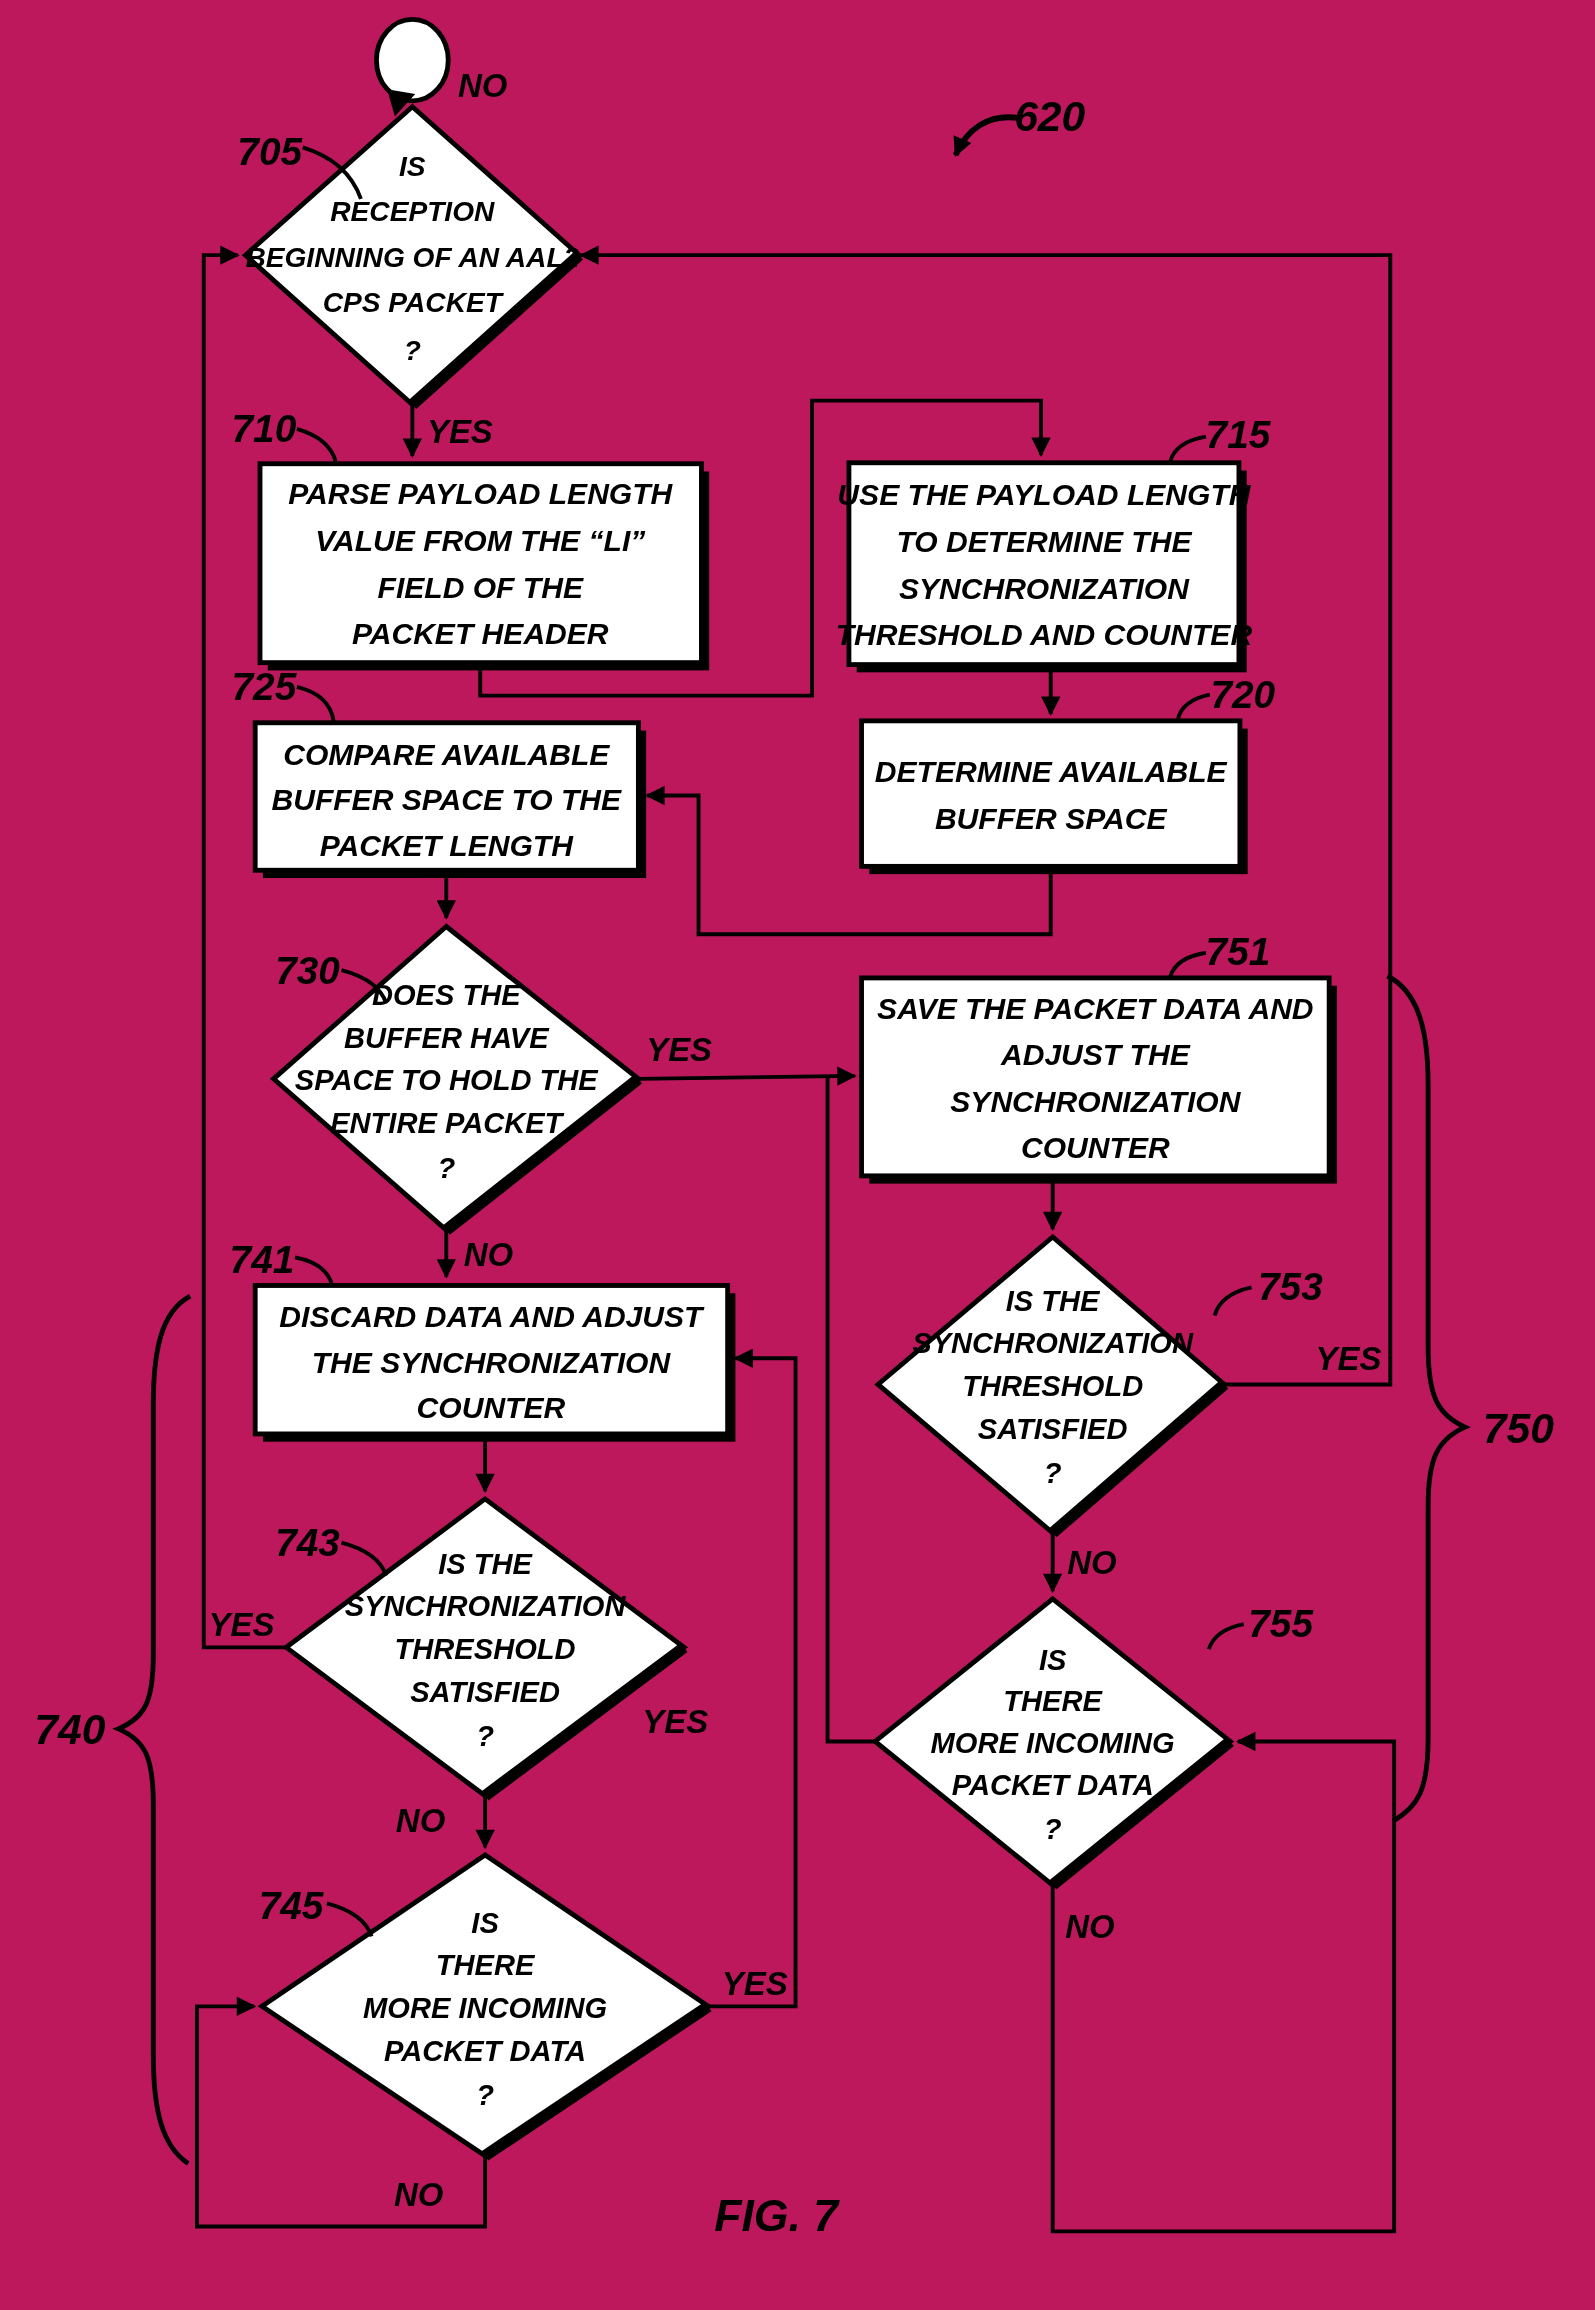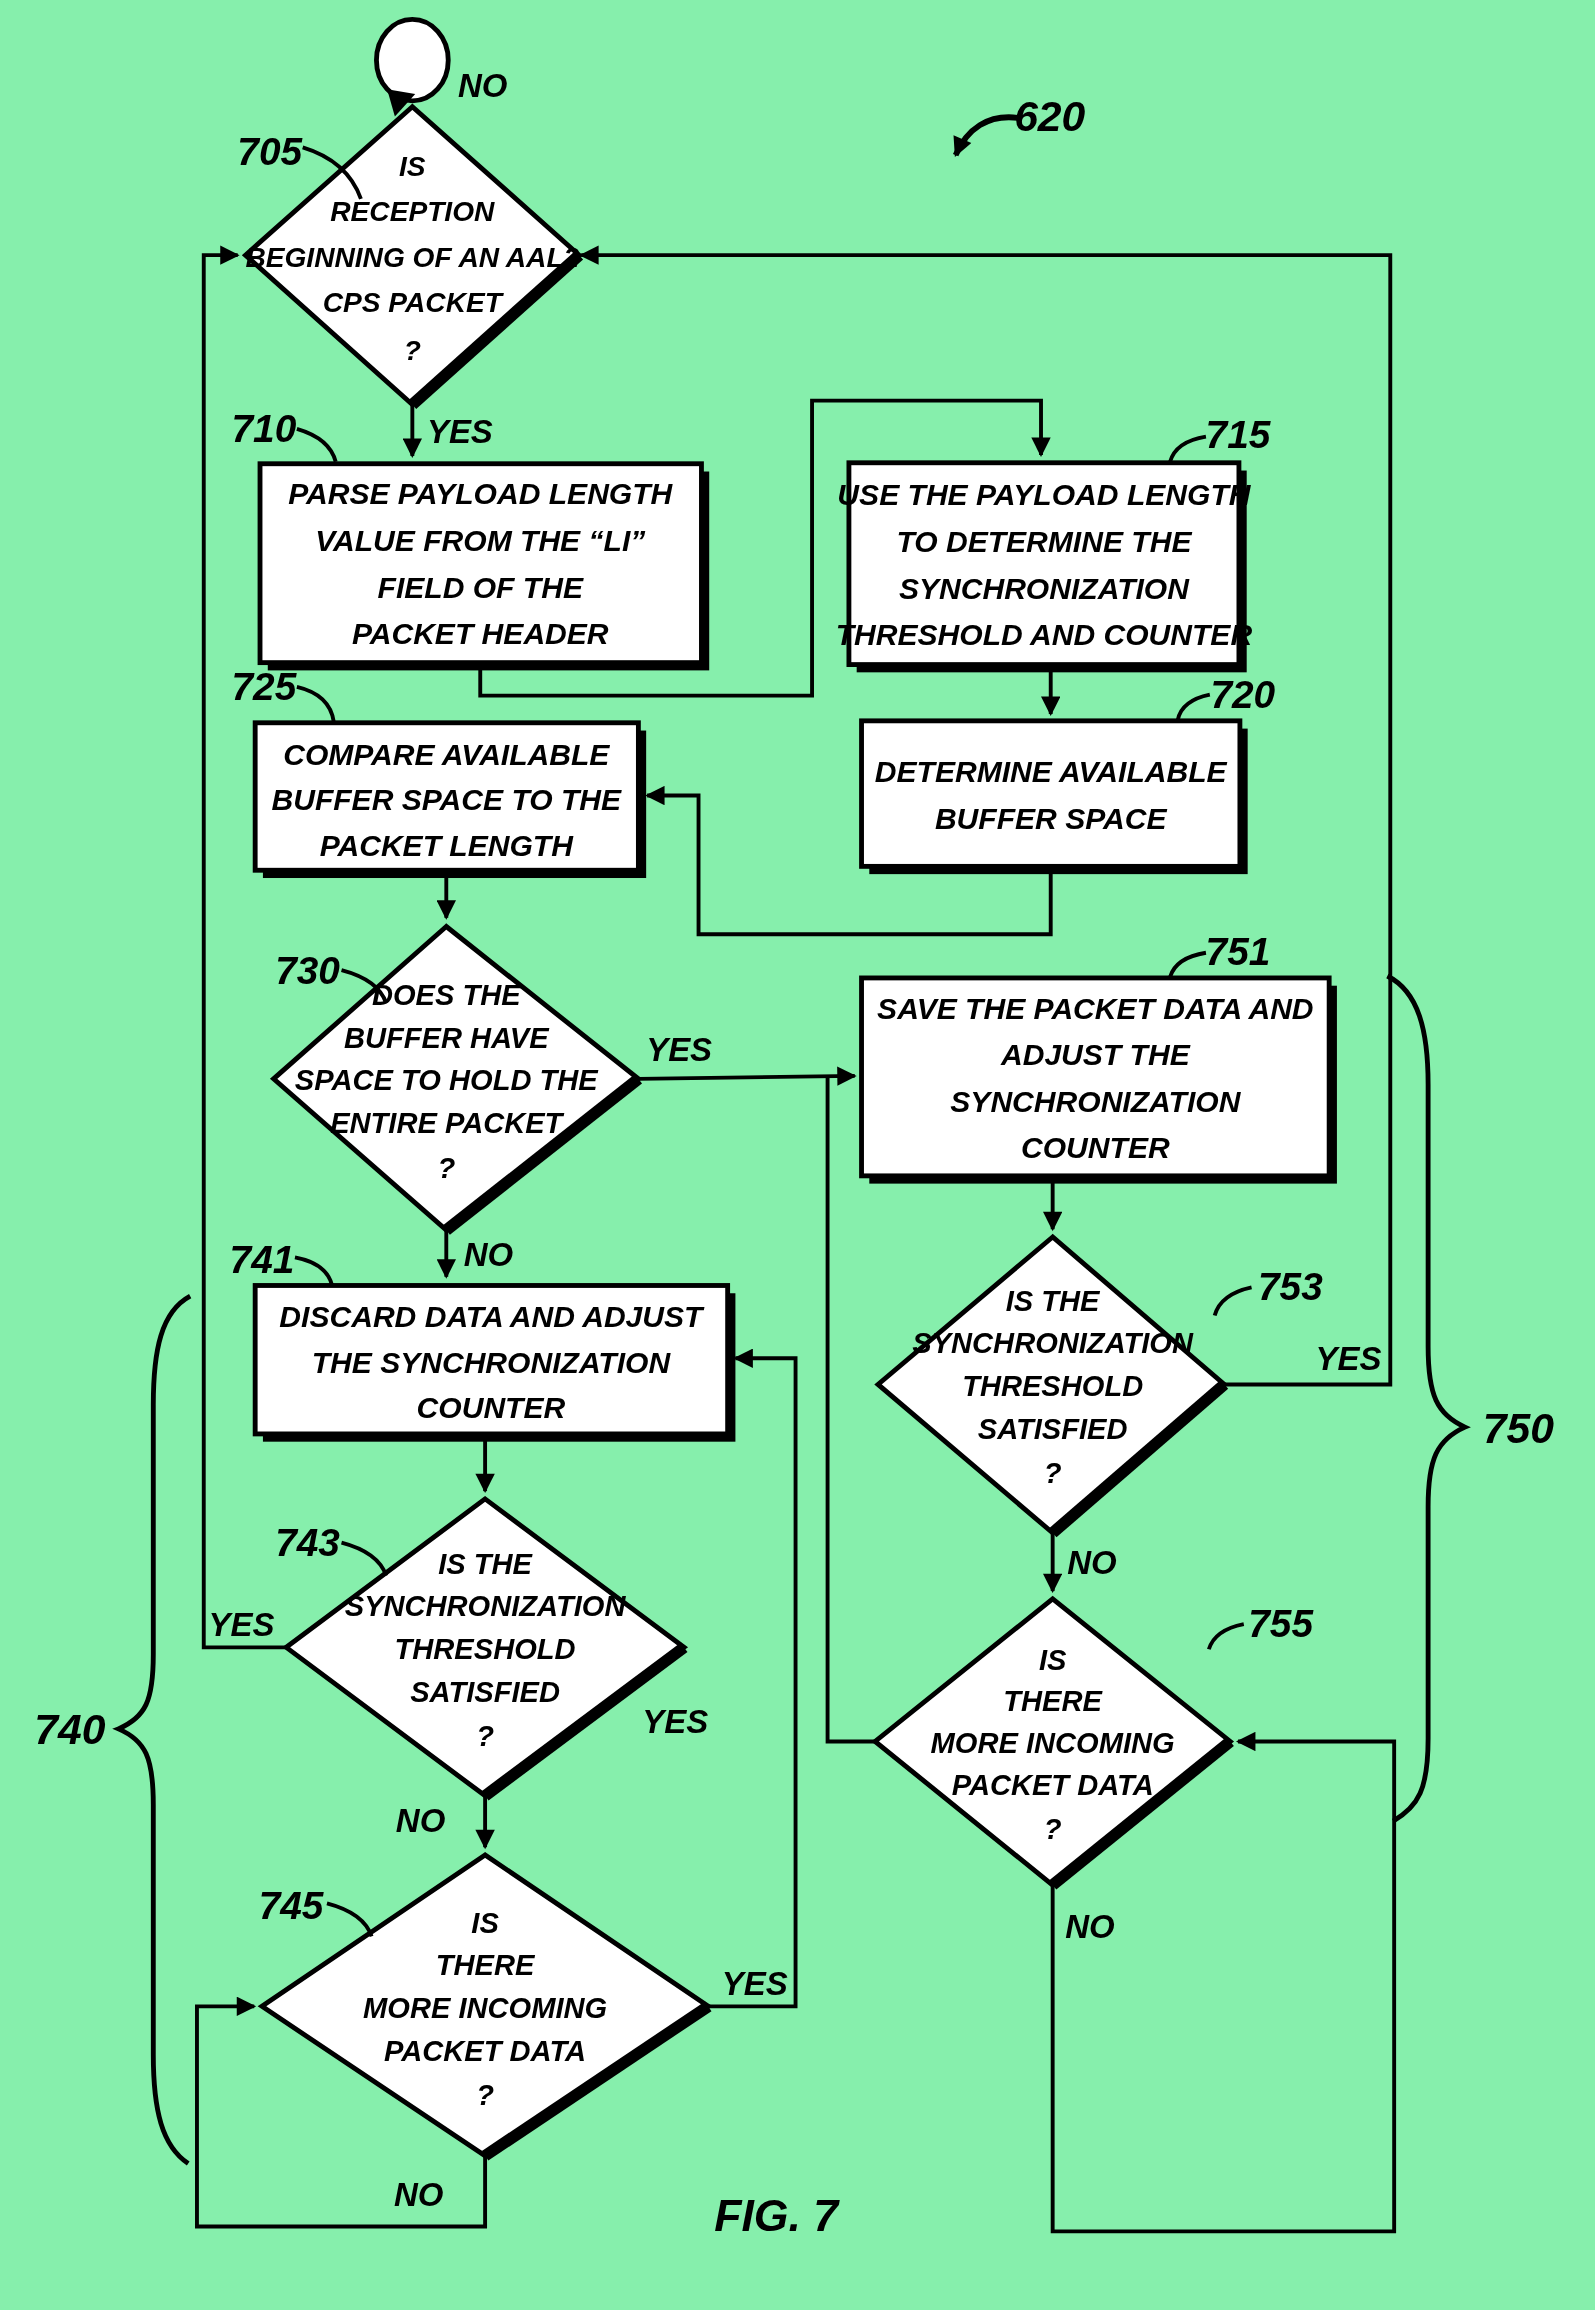--- a/index.html
+++ b/index.html
@@ -1,16 +1,16 @@
 <!DOCTYPE html>
 <html><head>
 <meta charset="utf-8">
 <style>
   html,body{margin:0;padding:0;background:#ffffff;}
-  .page{position:relative;width:1595px;height:2310px;background:#86efac;overflow:hidden;text-align:center;}
+  .page{position:relative;width:1595px;height:2310px;background:#be185d;overflow:hidden;text-align:center;}
   svg{display:block;}
   text{font-family:"Liberation Sans",sans-serif;font-style:italic;font-weight:bold;fill:#000;}
   .node-line{font-size:30px;}
   .box-line{font-size:31px;}
   .ref{font-size:40px;}
   .bigref{font-size:44px;}
   .edge-label{font-size:34px;}
   .caption{font-size:46px;}
   .small705{font-size:29px;}
   .outline{fill:#ffffff;stroke:#000;stroke-width:5;}

